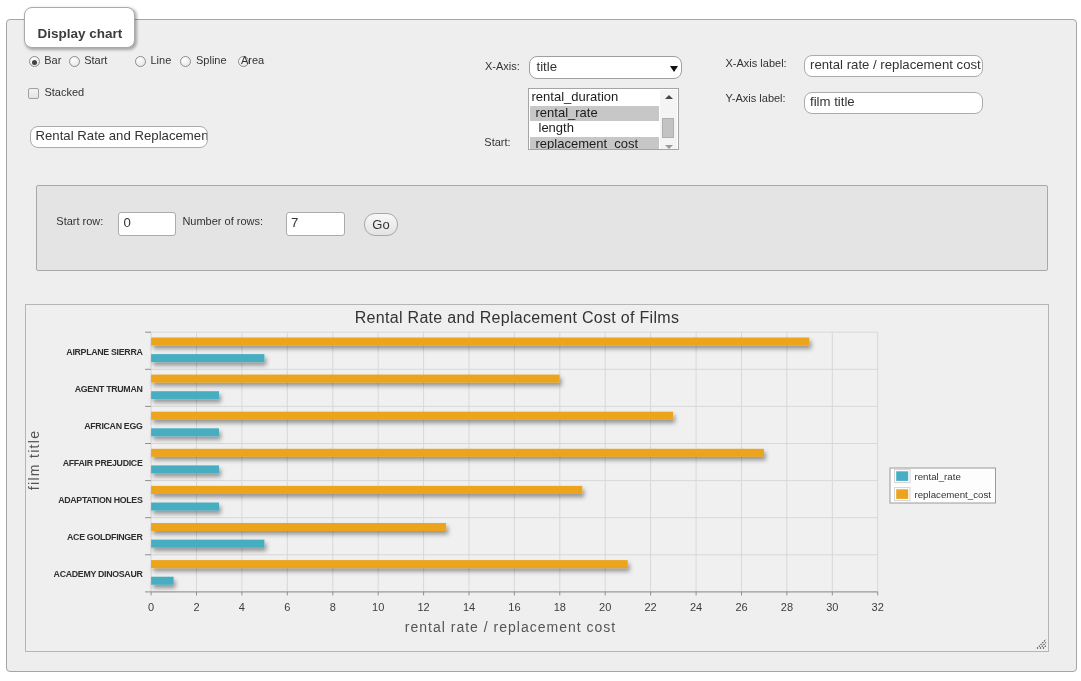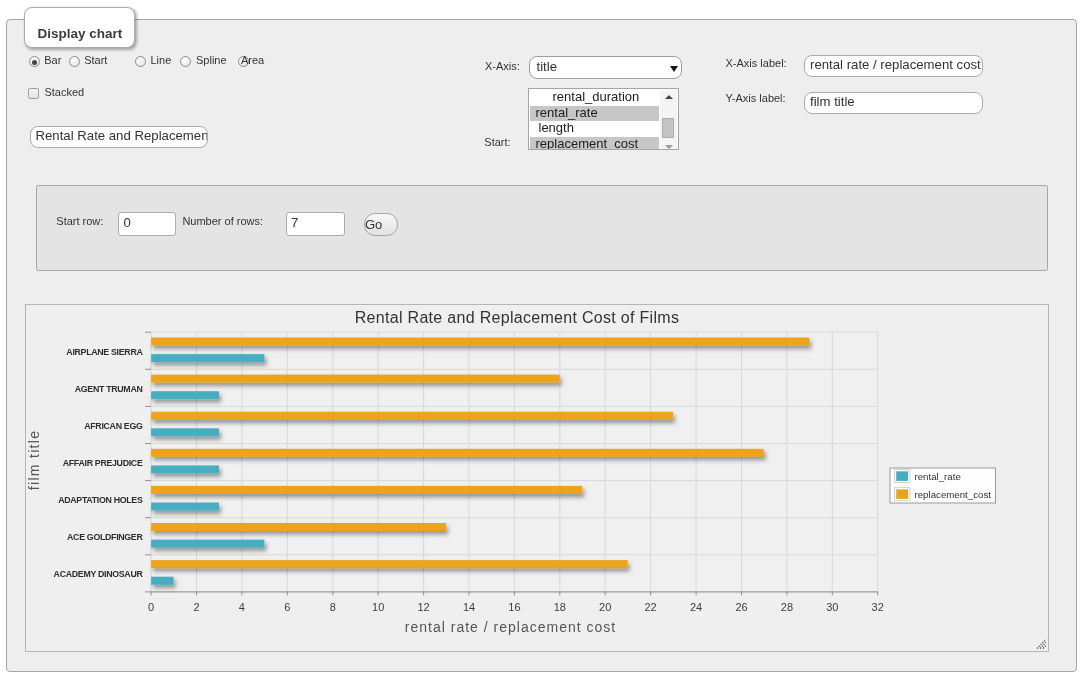--- a/index.html
+++ b/index.html
@@ -28,21 +28,21 @@
 <span class="abs" style="left:28.2px;top:88px;width:11.3px;height:11.3px;border:1px solid #a0a0a0;border-radius:2px;background:linear-gradient(#f3f3f3,#e4e4e4)"></span>
 <span class="lbl" style="left:44.4px;top:86.4px">Stacked</span>
 
 <div class="inp" style="left:30.3px;top:126.2px;width:177.5px;height:22px">Rental Rate and Replacement Cost of Films</div>
 
 <span class="lbl" style="left:484.9px;top:59.7px">X-Axis:</span>
 <div class="inp" style="left:529px;top:56px;width:153px;height:23px;line-height:20.5px;padding-left:6.5px;border-color:#9f9f9f">title</div>
 <span class="abs" style="left:669.5px;top:65.8px;width:0;height:0;border-left:4px solid transparent;border-right:4px solid transparent;border-top:6.5px solid #111"></span>
 
 <div class="abs" style="left:527.5px;top:88px;width:151px;height:62px;background:#fff;border:1px solid #a5a5a5;overflow:hidden">
-  <div style="position:absolute;left:1px;top:1px;width:129px;height:20px;line-height:14px;padding-left:23px;color:#1c1c1c">rental_duration</div>
+  <div style="position:absolute;left:1px;top:1px;width:129px;height:20px;line-height:14px;padding-left:2px;color:#1c1c1c">rental_duration</div>
   <div style="position:absolute;left:1px;top:16.5px;width:129px;height:15.5px;line-height:14px;padding-left:6px;background:#c7c7c7;color:#1c1c1c">rental_rate</div>
   <div style="position:absolute;left:1px;top:32px;width:129px;height:15.5px;line-height:14px;padding-left:9px;color:#1c1c1c">length</div>
   <div style="position:absolute;left:1px;top:47.5px;width:129px;height:15.5px;line-height:14px;padding-left:6px;background:#c7c7c7;color:#1c1c1c">replacement_cost</div>
 
   <div style="position:absolute;right:0.5px;top:1px;width:17.5px;height:60px;background:#f4f4f4">
     <span style="position:absolute;left:5.2px;top:4.6px;width:0;height:0;border-left:4px solid transparent;border-right:4px solid transparent;border-bottom:4.6px solid #464646"></span>
     <span style="position:absolute;left:5.2px;bottom:1.3px;width:0;height:0;border-left:4px solid transparent;border-right:4px solid transparent;border-top:4.6px solid #9a9a9a"></span>
     <div style="position:absolute;left:2.3px;top:28.2px;width:12px;height:19.7px;background:#c3c3c3;border:1px solid #b0b0b0"></div>
   </div>
 </div>
@@ -51,21 +51,21 @@
 <span class="lbl" style="left:725.5px;top:57px">X-Axis label:</span>
 <div class="inp" style="left:803.5px;top:55.4px;width:179px;height:22px;padding-left:5.5px">rental rate / replacement cost</div>
 <span class="lbl" style="left:725.5px;top:91.8px">Y-Axis label:</span>
 <div class="inp" style="left:803.5px;top:92.2px;width:179px;height:22px;padding-left:5.5px">film title</div>
 
 <div class="abs" style="left:36px;top:185px;width:1012px;height:86px;background:#e4e4e4;border:1px solid #a8a8a8;border-radius:2px"></div>
 <span class="lbl" style="left:56.3px;top:215.2px">Start row:</span>
 <div class="inp" style="left:118.3px;top:212px;width:58px;height:23.5px;line-height:19.5px;border-radius:3px">0</div>
 <span class="lbl" style="left:182.4px;top:215.2px">Number of rows:</span>
 <div class="inp" style="left:285.8px;top:212px;width:59px;height:23.5px;line-height:19.5px;border-radius:3px">7</div>
-<div class="abs" style="left:364px;top:213px;width:34px;height:22.5px;border:1px solid #a7a7a7;border-radius:11px;background:linear-gradient(#f8f8f8,#e3e3e3);text-align:left;line-height:21px;font-size:13px;color:#333">Go</div>
+<div class="abs" style="left:364px;top:213px;width:34px;height:22.5px;border:1px solid #a7a7a7;border-radius:11px;background:linear-gradient(#f8f8f8,#e3e3e3);text-align:center;line-height:21px;font-size:13px;color:#333">Go</div>
 
 <div class="abs" style="left:24.5px;top:304px;width:1024px;height:347.5px;background:#efefef;border:1px solid #b5b5b5">
 <svg width="1024" height="347" viewBox="0 0 1024 347" font-family="Liberation Sans, sans-serif" style="position:absolute;left:0;top:0">
 <defs>
         <filter id="bsh" x="-30%" y="-80%" width="160%" height="300%">
 <feDropShadow dx="2" dy="3.4" stdDeviation="1.9" flood-color="#000" flood-opacity="0.38"></feDropShadow>
 </filter>
       </defs>
 <rect x="125.1" y="27.2" width="726.6" height="259.7" fill="#f0f0f0"></rect>
 <line x1="125.1" y1="27.2" x2="125.1" y2="286.9" stroke="#d8d8d8" stroke-width="1"></line>

